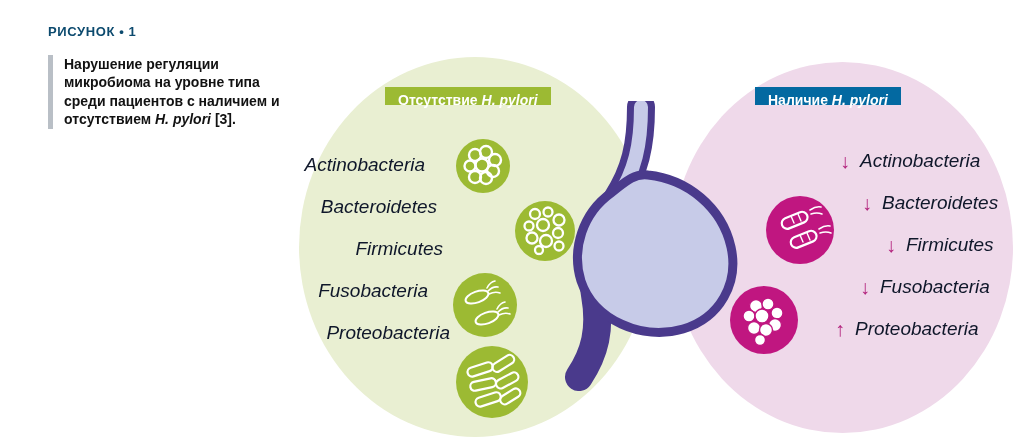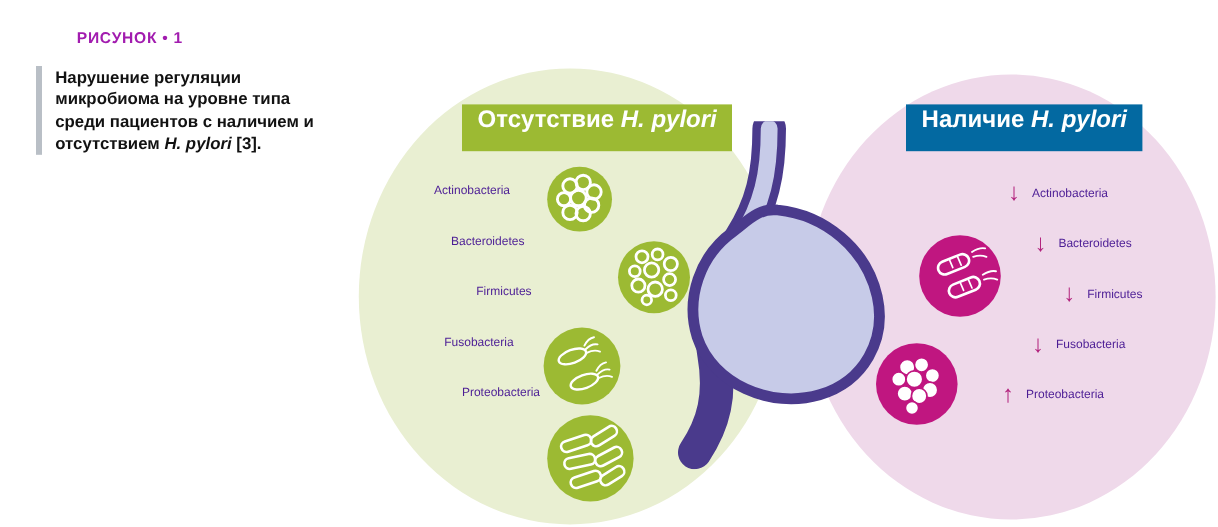--- a/index.html
+++ b/index.html
@@ -1,38 +1,38 @@
 <!DOCTYPE html>
 <html><head>
 <meta charset="utf-8">
 <style>
   * { margin:0; padding:0; box-sizing:border-box; }
   html,body { background:#ffffff; }
   body { font-family:"Liberation Sans", sans-serif; }
   .canvas { position:relative; width:1015px; height:439px; background:#fff; overflow:hidden; }
 
   .figure-label { position:absolute; left:48px; top:24px; font-size:13px; font-weight:bold;
-                  color:#a21caf; letter-spacing:.6px;margin-left:16px; }
+                  color:#0c4a6e; letter-spacing:.6px; }
 
-  .caption { position:absolute; left:30px; top:55px; width:252px; border-left:5px solid #b9bfc6;
+  .caption { position:absolute; left:48px; top:55px; width:252px; border-left:5px solid #b9bfc6;
              padding-left:11px; font-size:14px; font-weight:bold; color:#121212; line-height:1.32; }
   .it { font-style:italic; }
 
   .circle { position:absolute; border-radius:50%; }
   .circle.left  { left:299px; top:57px;  width:352px; height:380px; background:#e9efd2; }
   .circle.right { left:672px; top:62px;  width:341px; height:371px; background:#efd9ea; }
 
   .stomach { position:absolute; left:545px; top:101px; }
 
-  .badge { position:absolute; height:39px; line-height:26px; padding:0 13px; color:#fff;
-           font-size:20px; font-weight:bold; white-space:nowrap; }
+  .badge { position:absolute; height:18px; line-height:26px; padding:0 13px; color:#fff;
+           font-size:14px; font-weight:bold; white-space:nowrap; }
   .badge.green   { left:385px; top:87px; background:#9cba33; }
   .badge.magenta { left:755px; top:87px; background:#0369a1; }
 
-  .bact-label { font-size:10px; color:#4c1d95; white-space:nowrap; }
+  .bact-label { font-size:19px; font-style:italic; color:#0f172a; white-space:nowrap; }
   .left-label { position:absolute; width:150px; text-align:right; }
   .ll1 { left:275px; top:154px; } .ll2 { left:287px; top:196px; } .ll3 { left:293px; top:238px; }
   .ll4 { left:278px; top:280px; } .ll5 { left:300px; top:322px; }
 
   .bact-row { position:absolute; display:flex; align-items:center; gap:10px; height:20px; }
   .rr1 { left:840px; top:151px; } .rr2 { left:862px; top:193px; } .rr3 { left:886px; top:235px; }
   .rr4 { left:860px; top:277px; } .rr5 { left:835px; top:319px; }
   .arrow { color:#b3247e; font-size:20px; font-weight:bold; line-height:18px; }
 
   .disc { position:absolute; }

